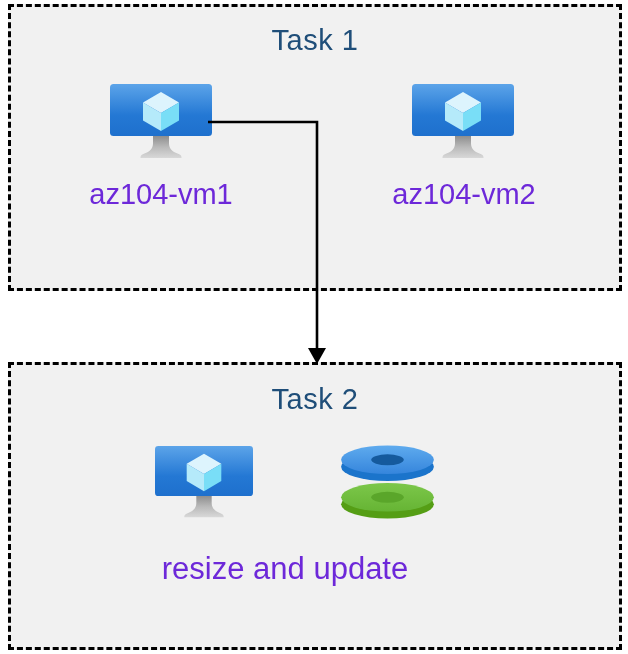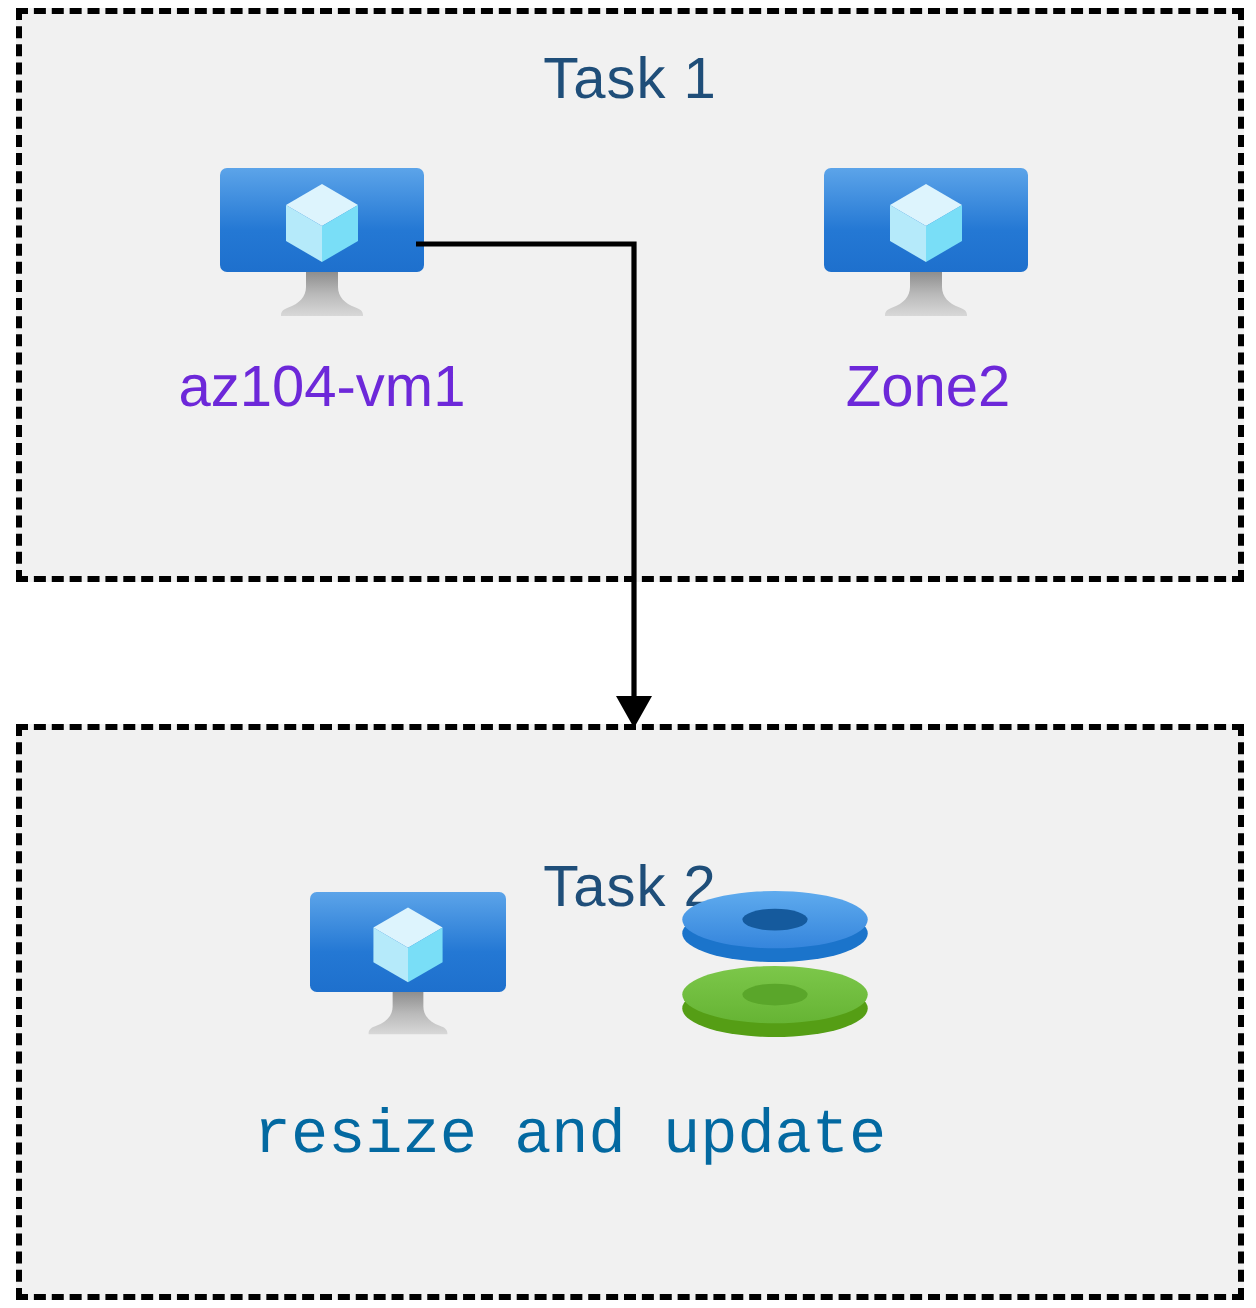--- a/index.html
+++ b/index.html
@@ -20,40 +20,39 @@
   .box1 { left: 8px; top: 4px; width: 614px; height: 287px; }
   .box2 { left: 8px; top: 362px; width: 614px; height: 288px; }
   .task-title {
     position: absolute;
     text-align: center;
     color: #1f4e79;
     font-size: 29px;
     letter-spacing: 0.5px;
   }
   .t1 { left: 8px; top: 24px; width: 614px; }
-  .t2 { left: 8px; top: 383px; width: 614px; margin-top: 45px; }
+  .t2 { left: 8px; top: 383px; width: 614px; }
   .icon { position: absolute; display: block; }
   .vm-label {
     position: absolute;
     text-align: center;
     font-size: 29px;
     line-height: 37px;
     color: #6d28d9;
   }
   .lbl-vm1 { left: 41px; top: 176px; width: 240px; }
   .lbl-vm2 { left: 344px; top: 176px; width: 240px; }
   .resize-label {
     position: absolute;
     left: 85px;
     top: 551px;
     width: 400px;
     text-align: center;
     font-size: 31px;
-    color: #0369a1;
-    font-family: Liberation Mono, monospace;
+    color: #6d28d9;
   }
   .arrow-overlay {
     position: absolute;
     left: 0; top: 0;
     pointer-events: none;
   }
   .defs-holder { position: absolute; width: 0; height: 0; }
 </style>
 </head>
 <body>
@@ -103,21 +102,21 @@
     <polygon points="33,18.5 51,29 51,47 33,36.5" fill="#b5eafa"></polygon>
     <polygon points="69,18.5 51,29 51,47 69,36.5" fill="#79def7"></polygon>
     <path d="M43 52 H59 V59.5 C59 64.5 62.5 67.8 67.5 69.6 C70 70.5 71.5 71.5 71.5 73.5 V74 H30.5 V73.5 C30.5 71.5 32 70.5 34.5 69.6 C39.5 67.8 43 64.5 43 59.5 Z" fill="url(#gStand)"></path>
   </svg>
 
   <div class="vm-label lbl-vm1">
     <div>az104-vm1</div>
   </div>
 
   <div class="vm-label lbl-vm2">
-    <div>Zone2</div>
+    <div>az104-vm2</div>
   </div>
 
   <div class="task-title t2">Task 2</div>
 
   <svg class="icon" style="left:155px; top:446px;" width="98" height="75" viewBox="0 0 102 78">
     <rect x="0" y="0" width="102" height="52" rx="3.5" fill="url(#gScreen)"></rect>
     <polygon points="51,8 69,18.5 51,29 33,18.5" fill="#ddf4fd"></polygon>
     <polygon points="33,18.5 51,29 51,47 33,36.5" fill="#b5eafa"></polygon>
     <polygon points="69,18.5 51,29 51,47 69,36.5" fill="#79def7"></polygon>
     <path d="M43 52 H59 V59.5 C59 64.5 62.5 67.8 67.5 69.6 C70 70.5 71.5 71.5 71.5 73.5 V74 H30.5 V73.5 C30.5 71.5 32 70.5 34.5 69.6 C39.5 67.8 43 64.5 43 59.5 Z" fill="url(#gStand)"></path>

